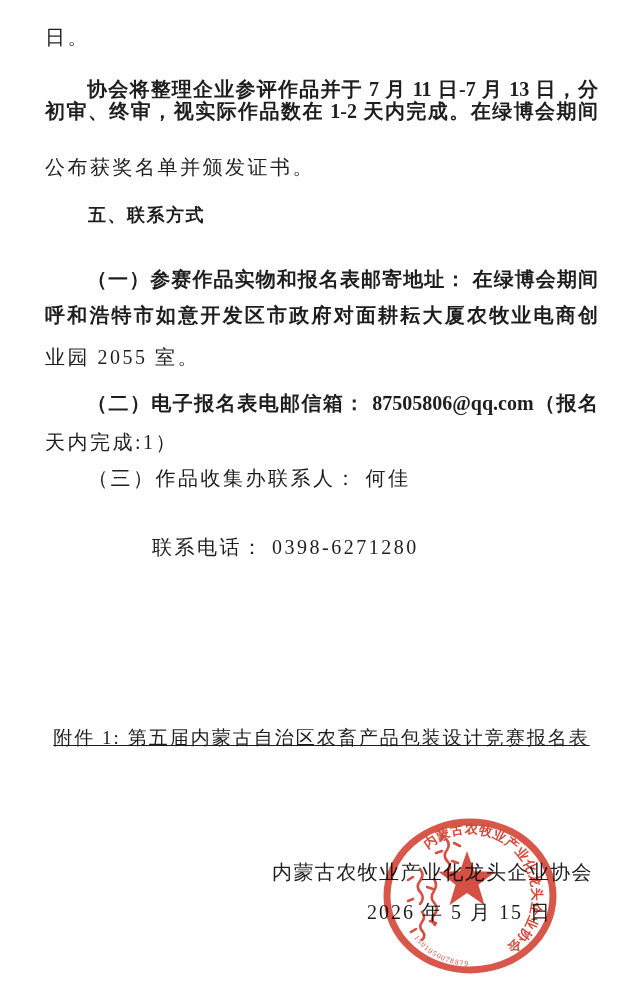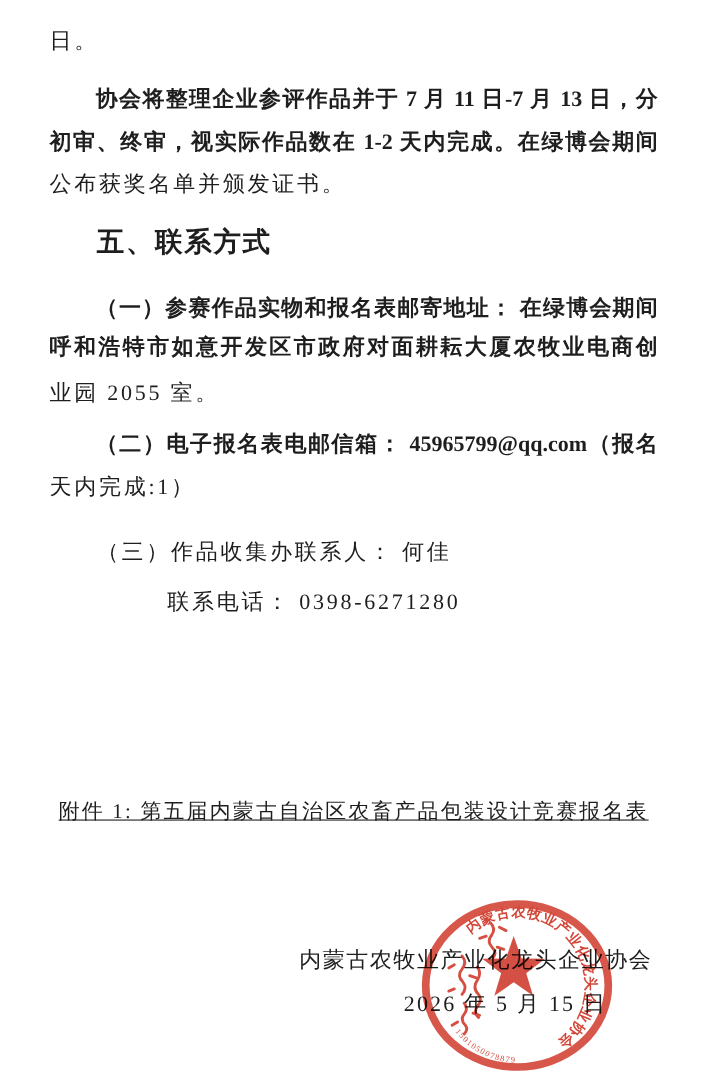--- a/index.html
+++ b/index.html
@@ -14,53 +14,53 @@
   }
   .j {                    
     white-space:normal; letter-spacing:0;
     text-align:justify; text-align-last:justify;
     word-break:break-all;
     font-weight:bold;
   }
   .ind { text-indent:42px; }
   .heading {
     position:absolute; left:88px; font-weight:bold;
-    font-size:25px; letter-spacing:1.5px; white-space:nowrap;
+    font-size:18px; letter-spacing:1.5px; white-space:nowrap;
   }
   .free { position:absolute; white-space:nowrap; font-size:20px; }
   .attach {
     position:absolute; left:45px; width:553px; text-align:center;
     font-size:19px; letter-spacing:2px; white-space:nowrap;text-decoration:underline;
   }
   .seal-wrap {
     position:absolute; left:382px; top:817px; width:176px; height:158px;
     mix-blend-mode:multiply; opacity:.93; pointer-events:none;
   }
   .seal-arc-text { font-size:13px; letter-spacing:.6px; font-weight:bold; }
   .seal-serial   { font-size:7.5px; letter-spacing:1.2px; }
 </style>
 </head>
 <body>
 
 <div class="line" style="top:24px">日。</div>
 
 <div class="line j ind" style="top:76px">协会将整理企业参评作品并于 7 月 11 日-7 月 13 日，分</div>
-<div class="line j" style="top:115px">初审、终审，视实际作品数在 1-2 天内完成。在绿博会期间</div>
+<div class="line j" style="top:98px">初审、终审，视实际作品数在 1-2 天内完成。在绿博会期间</div>
 <div class="line" style="top:154px">公布获奖名单并颁发证书。</div>
 
 <div class="heading" style="top:203px">五、联系方式</div>
 
 <div class="line j ind" style="top:266px">（一）参赛作品实物和报名表邮寄地址： 在绿博会期间</div>
 <div class="line j" style="top:302px">呼和浩特市如意开发区市政府对面耕耘大厦农牧业电商创</div>
 <div class="line" style="top:344px">业园 2055 室。</div>
 
-<div class="line j ind" style="top:390px">（二）电子报名表电邮信箱： 45965799@qq.com（报名</div>
+<div class="line j ind" style="top:390px">（二）电子报名表电邮信箱： 87505806@qq.com（报名</div>
 <div class="line" style="top:429px">天内完成:1）</div>
 
-<div class="free" style="left:88px; top:488px; letter-spacing:2.5px">（三）作品收集办联系人： 何佳</div>
+<div class="free" style="left:88px; top:465px; letter-spacing:2.5px">（三）作品收集办联系人： 何佳</div>
 
 <div class="free" style="left:152px; top:534px; letter-spacing:2.5px">联系电话： 0398-6271280</div>
 
 <div class="attach" style="top:725px">附件 1: 第五届内蒙古自治区农畜产品包装设计竞赛报名表</div>
 
 <div class="free" style="left:272px; top:859px; letter-spacing:1.4px">内蒙古农牧业产业化龙头企业协会</div>
 <div class="free" style="left:367px; top:899px; letter-spacing:2px">2026 年 5 月 15 日</div>
 
 <div class="seal-wrap">
   <svg width="176" height="158" viewBox="0 0 176 158" xmlns="http://www.w3.org/2000/svg">

